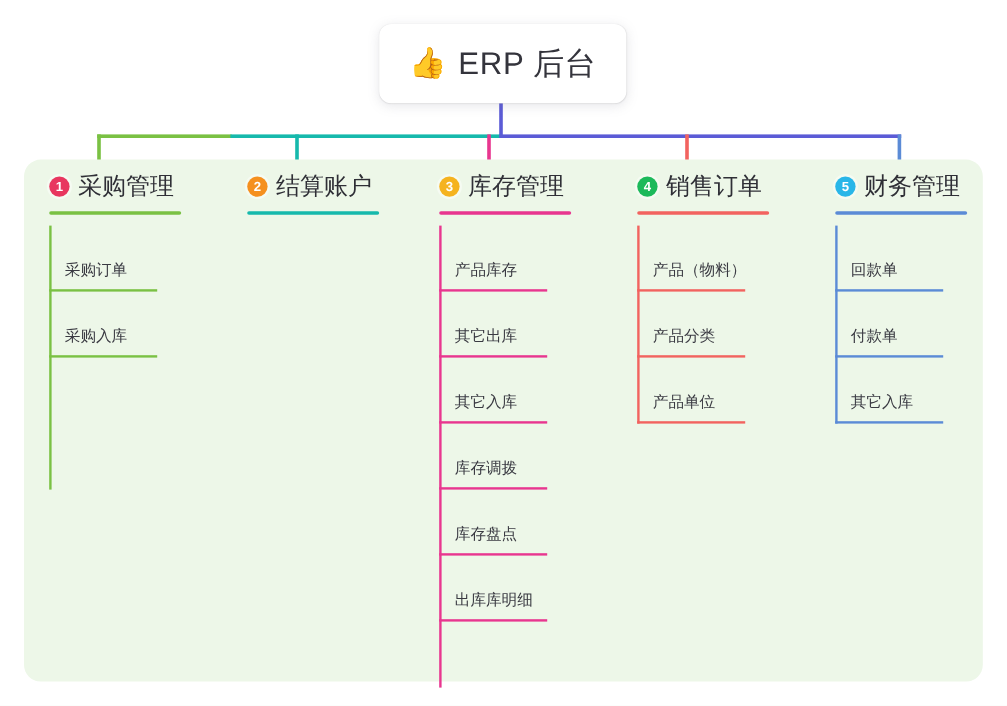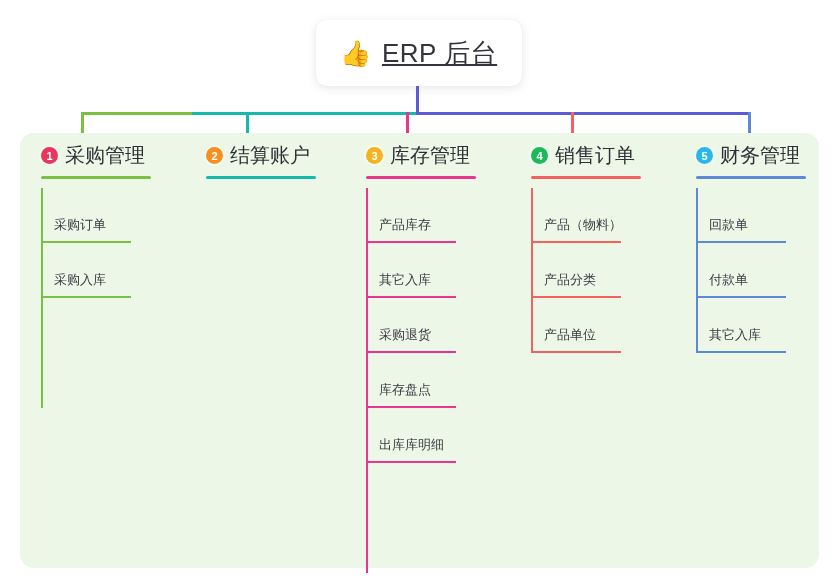--- a/index.html
+++ b/index.html
@@ -34,21 +34,20 @@
   #root-card .thumb {
     font-size: 25px;
     line-height: 1;
     color: #f5bb2e;
   }
   #root-card .root-title {
     font-size: 26px;
     color: #34343c;
     letter-spacing: 0.5px;
     white-space: nowrap;
-    text-decoration: underline;
   }
 
   
   #connectors {
     position: absolute;
     left: 0;
     top: 0;
     width: 839px;
     height: 588px;
     pointer-events: none;
@@ -201,25 +200,29 @@
         <span class="col-title">库存管理</span>
         <div class="header-rule" style="background: rgb(232, 54, 143);"></div>
       </div>
       <div class="items">
         <div class="spine" style="background: rgb(232, 54, 143); height: 385px;"></div>
         <div class="item">
           <span class="item-label">产品库存</span>
           <div class="item-rule" style="background: rgb(232, 54, 143);"></div>
         </div>
         <div class="item">
+          <span class="item-label">其它出库</span>
+          <div class="item-rule" style="background: rgb(232, 54, 143);"></div>
+        </div>
+        <div class="item">
           <span class="item-label">其它入库</span>
           <div class="item-rule" style="background: rgb(232, 54, 143);"></div>
         </div>
         <div class="item">
-          <span class="item-label">采购退货</span>
+          <span class="item-label">库存调拨</span>
           <div class="item-rule" style="background: rgb(232, 54, 143);"></div>
         </div>
         <div class="item">
           <span class="item-label">库存盘点</span>
           <div class="item-rule" style="background: rgb(232, 54, 143);"></div>
         </div>
         <div class="item">
           <span class="item-label">出库库明细</span>
           <div class="item-rule" style="background: rgb(232, 54, 143);"></div>
         </div>

